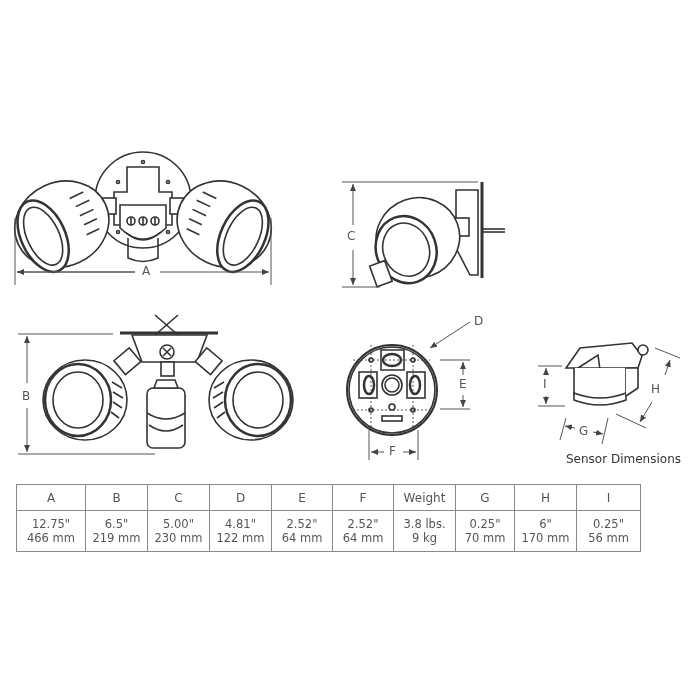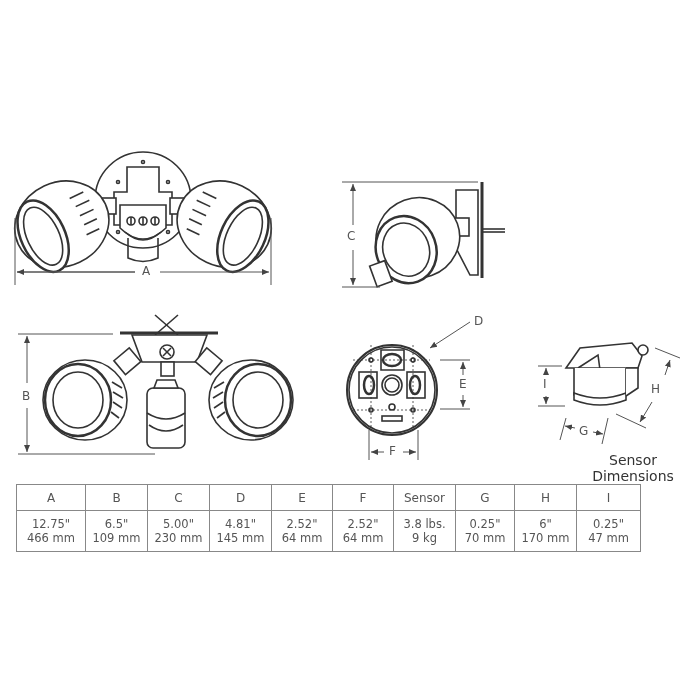--- a/index.html
+++ b/index.html
@@ -1,19 +1,19 @@
 <!DOCTYPE html>
 <html><head>
 <meta charset="utf-8">
 <style>
   html, body { margin:0; padding:0; background:#ffffff; }
   body { width:700px; height:700px; position:relative; overflow:hidden; font-family:"Liberation Sans", sans-serif; color:#444; }
   .draw { position:absolute; left:0; top:0; width:700px; height:700px; }
   .lbl { position:absolute; font-size:12px; color:#555; font-family:"DejaVu Sans", sans-serif; }
-  .caption { position:absolute; left:566px; top:452px; font-size:14px; color:#333; font-family:"DejaVu Sans", sans-serif;text-align:center; }
+  .caption { position:absolute; left:566px; top:452px; font-size:12px; color:#333; font-family:"DejaVu Sans", sans-serif; }
   table.spec { position:absolute; left:16px; top:484px; border-collapse:collapse; }
   table.spec td, table.spec th { border:1px solid #888; text-align:center; color:#555; font-family:"DejaVu Sans", sans-serif; font-weight:normal; padding:0; }
   table.spec th { height:25px; font-size:12px; }
   table.spec td { height:40px; font-size:11.5px; line-height:14px; }
   table.spec td span { display:block; }
 </style>
 </head>
 <body>
 
 <svg class="draw" viewBox="0 0 700 700" xmlns="http://www.w3.org/2000/svg">
@@ -216,41 +216,41 @@
 
 <table class="spec">
   <tbody>
       <tr>
     <th style="width:68px">A</th>
     <th style="width:61px">B</th>
     <th style="width:61px">C</th>
     <th style="width:61px">D</th>
     <th style="width:60px">E</th>
     <th style="width:60px">F</th>
-    <th style="width:61px">Sensor</th>
+    <th style="width:61px">Weight</th>
     <th style="width:58px">G</th>
     <th style="width:61px">H</th>
     <th style="width:63px">I</th>
   </tr>
   <tr>
     <td>
           <span>12.75"</span>
           <span>466 mm</span>
         </td>
     <td>
           <span>6.5"</span>
-          <span>109 mm</span>
+          <span>219 mm</span>
         </td>
     <td>
           <span>5.00"</span>
           <span>230 mm</span>
         </td>
     <td>
           <span>4.81"</span>
-          <span>145 mm</span>
+          <span>122 mm</span>
         </td>
     <td>
           <span>2.52"</span>
           <span>64 mm</span>
         </td>
     <td>
           <span>2.52"</span>
           <span>64 mm</span>
         </td>
     <td>
@@ -260,17 +260,17 @@
     <td>
           <span>0.25"</span>
           <span>70 mm</span>
         </td>
     <td>
           <span>6"</span>
           <span>170 mm</span>
         </td>
     <td>
           <span>0.25"</span>
-          <span>47 mm</span>
+          <span>56 mm</span>
         </td>
   </tr>
 </tbody>
   </table>
 
 </body></html>

